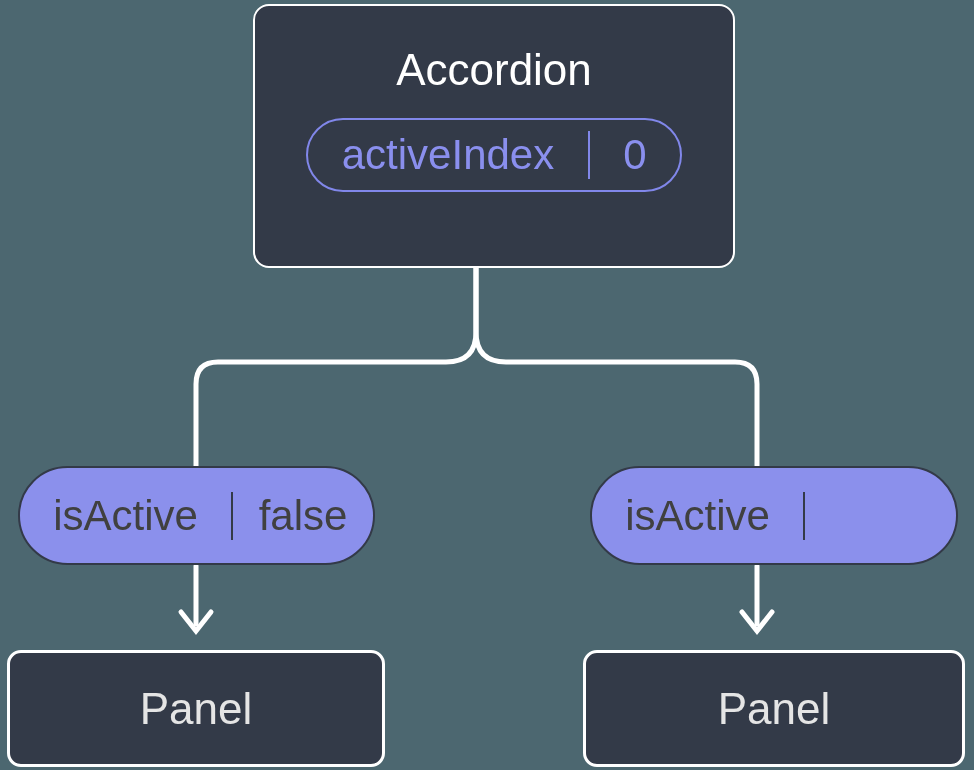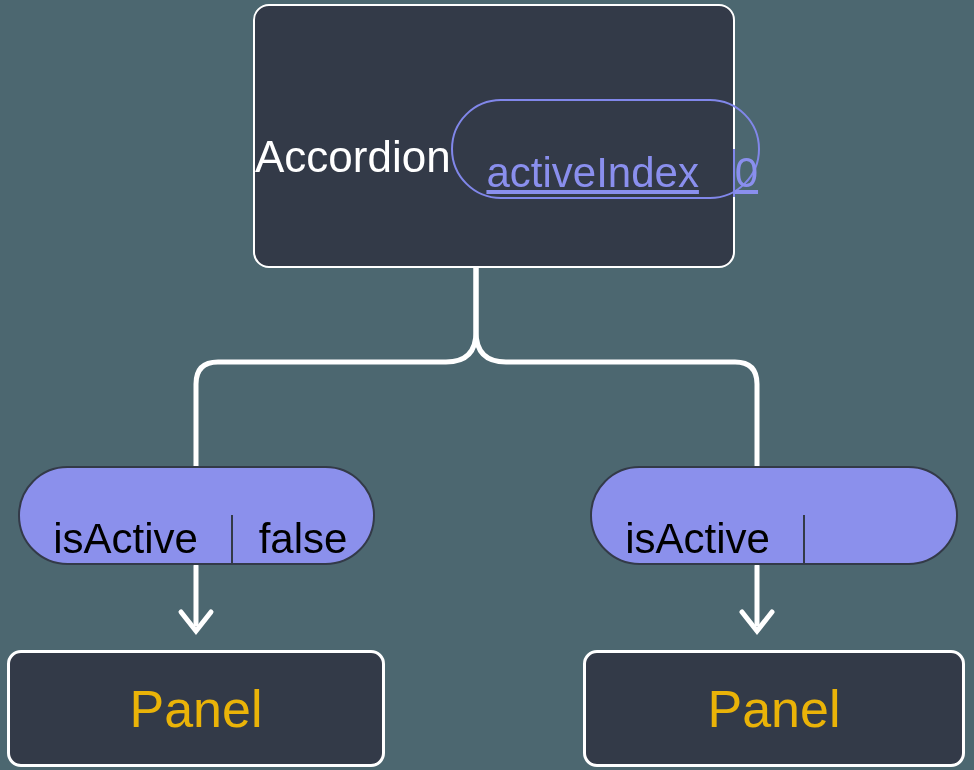--- a/index.html
+++ b/index.html
@@ -35,42 +35,41 @@
     box-sizing: border-box;
     border: 2.5px solid #FFFFFF;
   }
   .root-node {
     left: 253px;
     top: 4px;
     width: 482px;
     height: 264px;
     border-radius: 16px;
     display: flex;
-    flex-direction: row;
+    flex-direction: column;
     align-items: center;
   }
   .node-title {
     margin: 42px 0 0 0;
     color: #FFFFFF;
     font-size: 44px;
     font-weight: 500;
     line-height: 44px;
   }
   .state-pill {
     margin-top: 26px;
     width: 376px;
-    height: 100px;
+    height: 74px;
     box-sizing: border-box;
     border: 2px solid #8187EA;
     border-radius: 52px;
     display: flex;
-    align-items: flex-end;
+    align-items: center;
     color: #8A8FEE;
     font-size: 42px;
-    text-decoration: underline;
   }
   .state-name {
     width: 280px;
     border-right: 2px solid #8187EA;
     display: flex;
     align-items: center;
     justify-content: center;
   }
   .state-value {
     flex: 1;
@@ -80,22 +79,22 @@
   }
   .prop-pill {
     position: absolute;
     top: 466px;
     height: 99px;
     box-sizing: border-box;
     background: #8B90EC;
     border: 2px solid #333A48;
     border-radius: 50px;
     display: flex;
-    align-items: flex-end;
-    color: #000000;
+    align-items: center;
+    color: #404040;
     font-size: 42px;
     font-weight: 500;
   }
   .prop-pill-left  { left: 18px;  width: 357px; }
   .prop-pill-right { left: 590px; width: 368px; }
   .prop-name {
     width: 211px;
     border-right: 2px solid #333A48;
     display: flex;
     align-items: center;
@@ -113,22 +112,22 @@
     border-width: 3px;
     border-radius: 14px;
     display: flex;
     align-items: center;
     justify-content: center;
   }
   .panel-left  { left: 7px;   width: 378px; }
   .panel-right { left: 583px; width: 382px; }
   .panel-title {
     margin: 0;
-    color: #eab308;
-    font-size: 52px;
+    color: #e5e5e5;
+    font-size: 44px;
     font-weight: 500;
   }
 </style>
 </head>
 <body>
 
 <div class="stage">
 
   <svg class="connectors" viewBox="0 0 974 770" xmlns="http://www.w3.org/2000/svg">
     <path d="M476,268 L476,332 Q476,362 446,362 L218,362 Q196,362 196,384 L196,466"></path>

